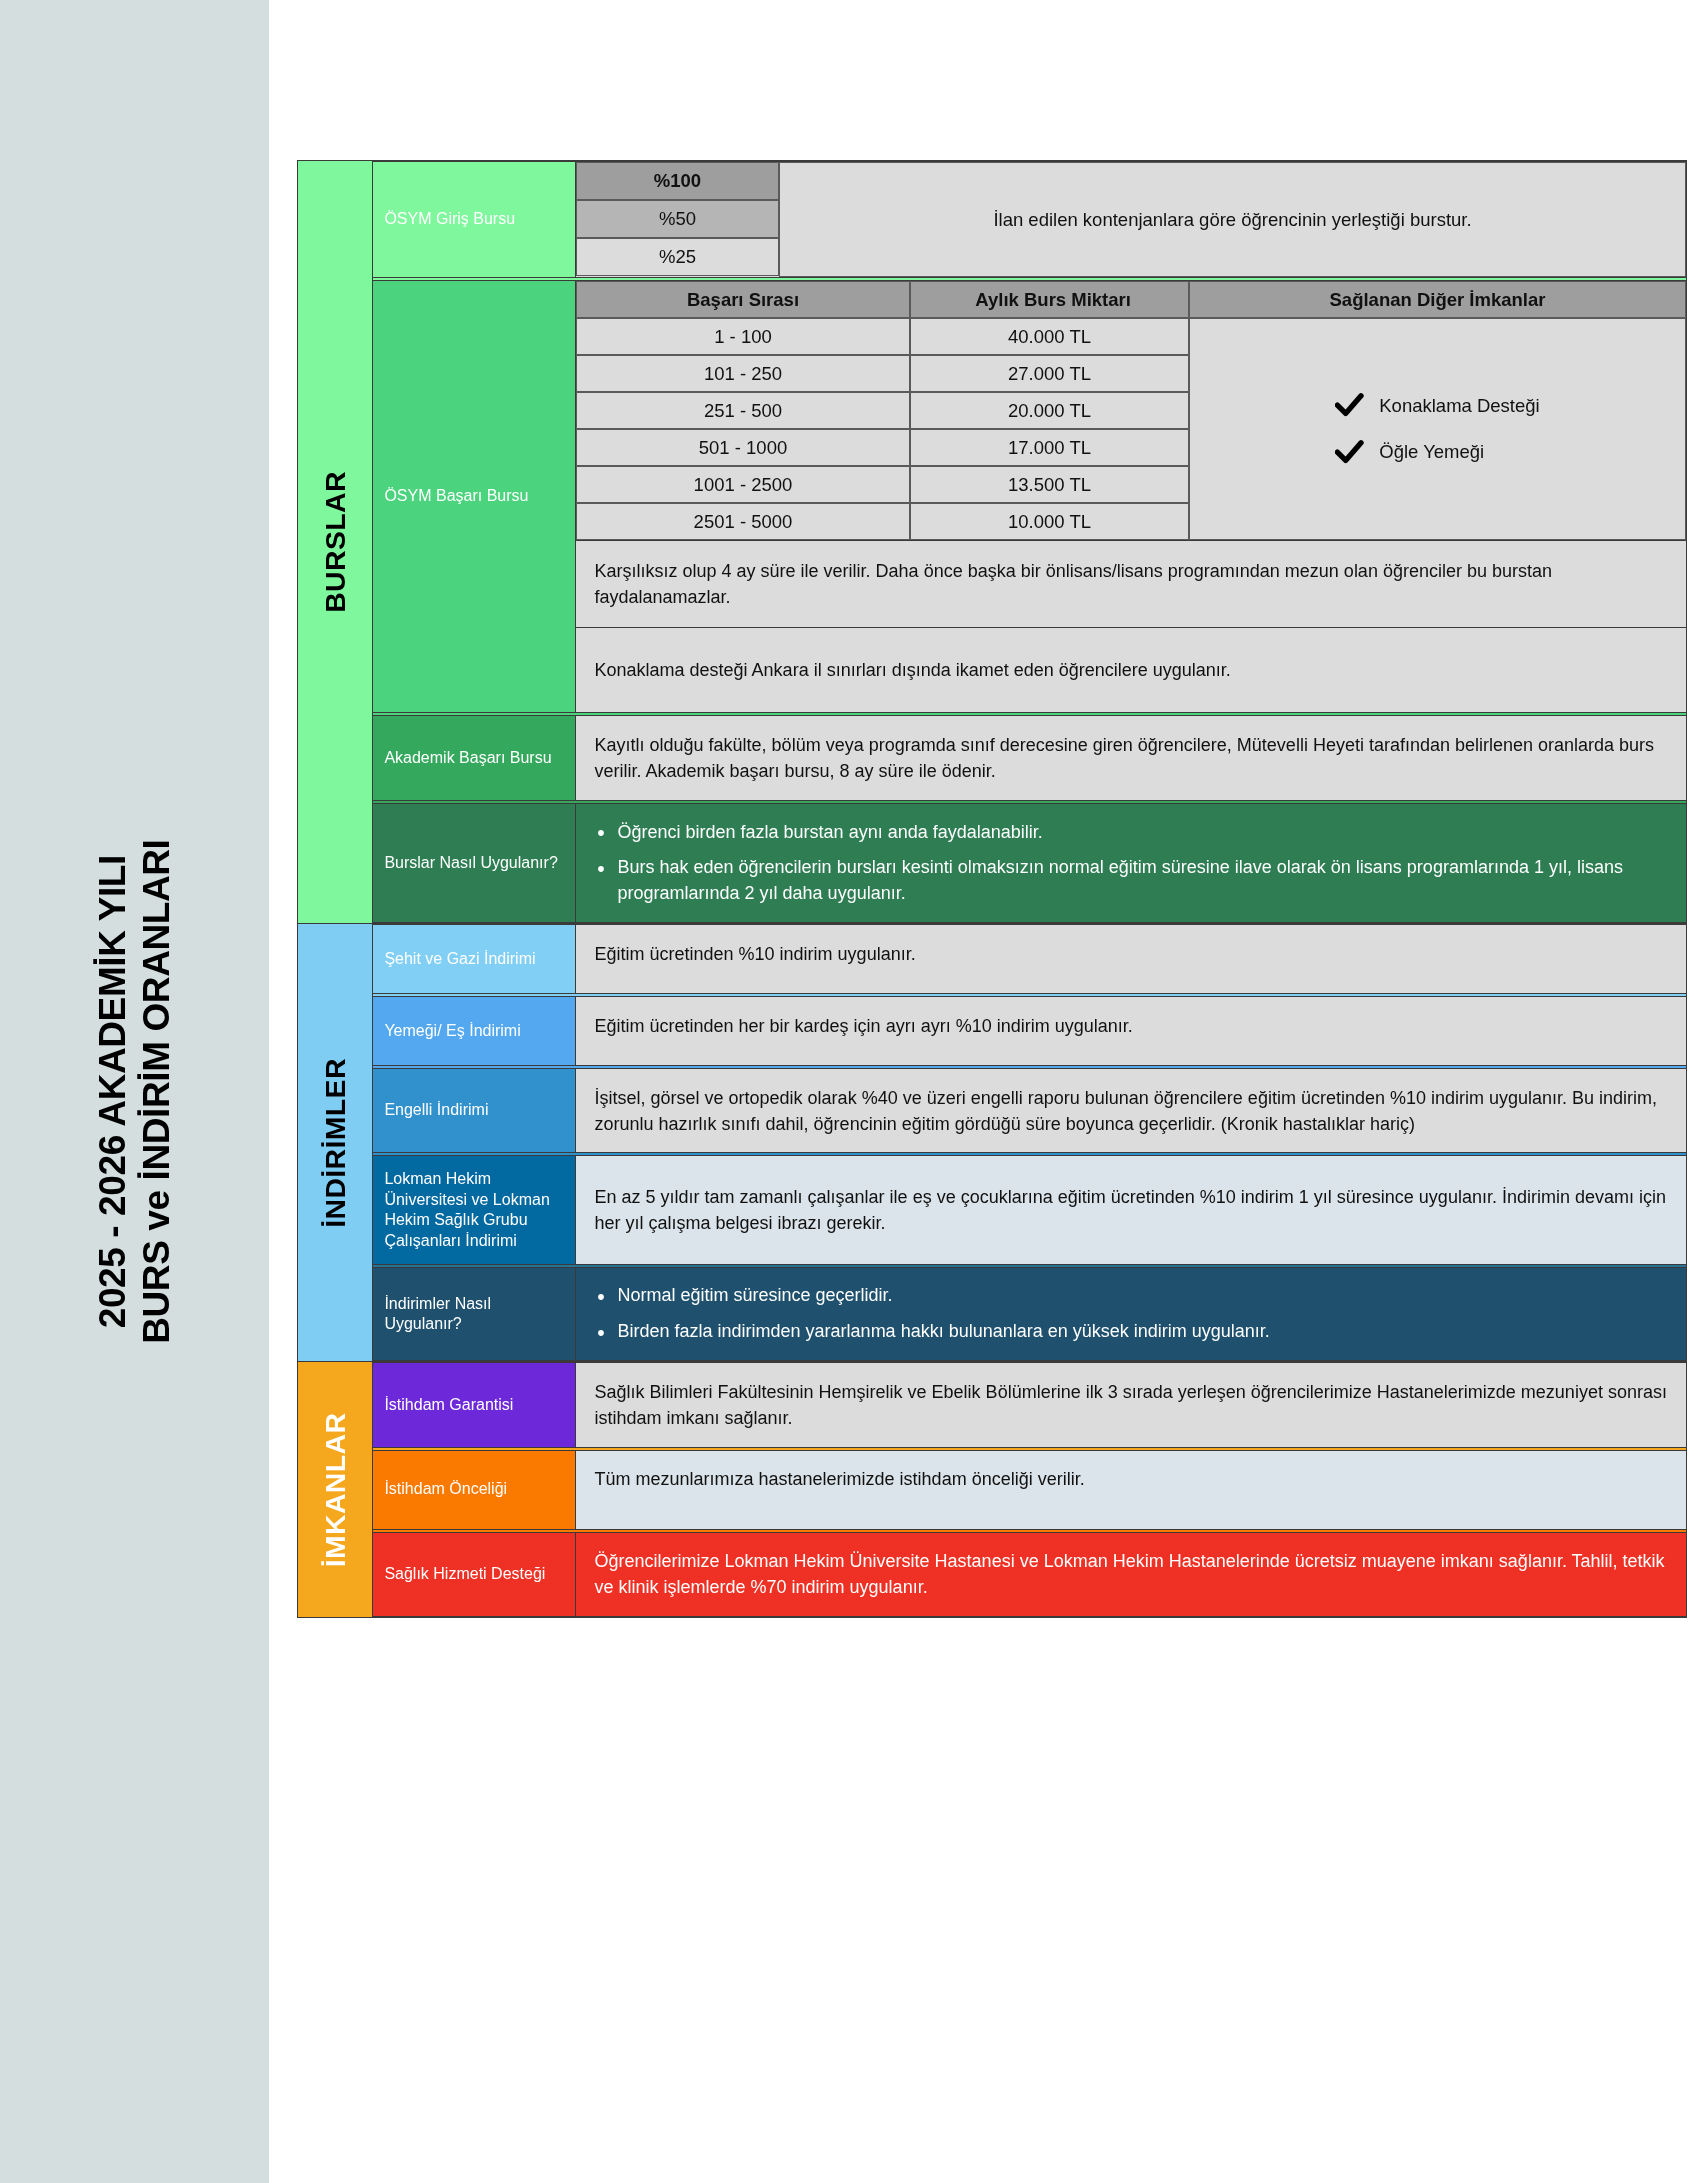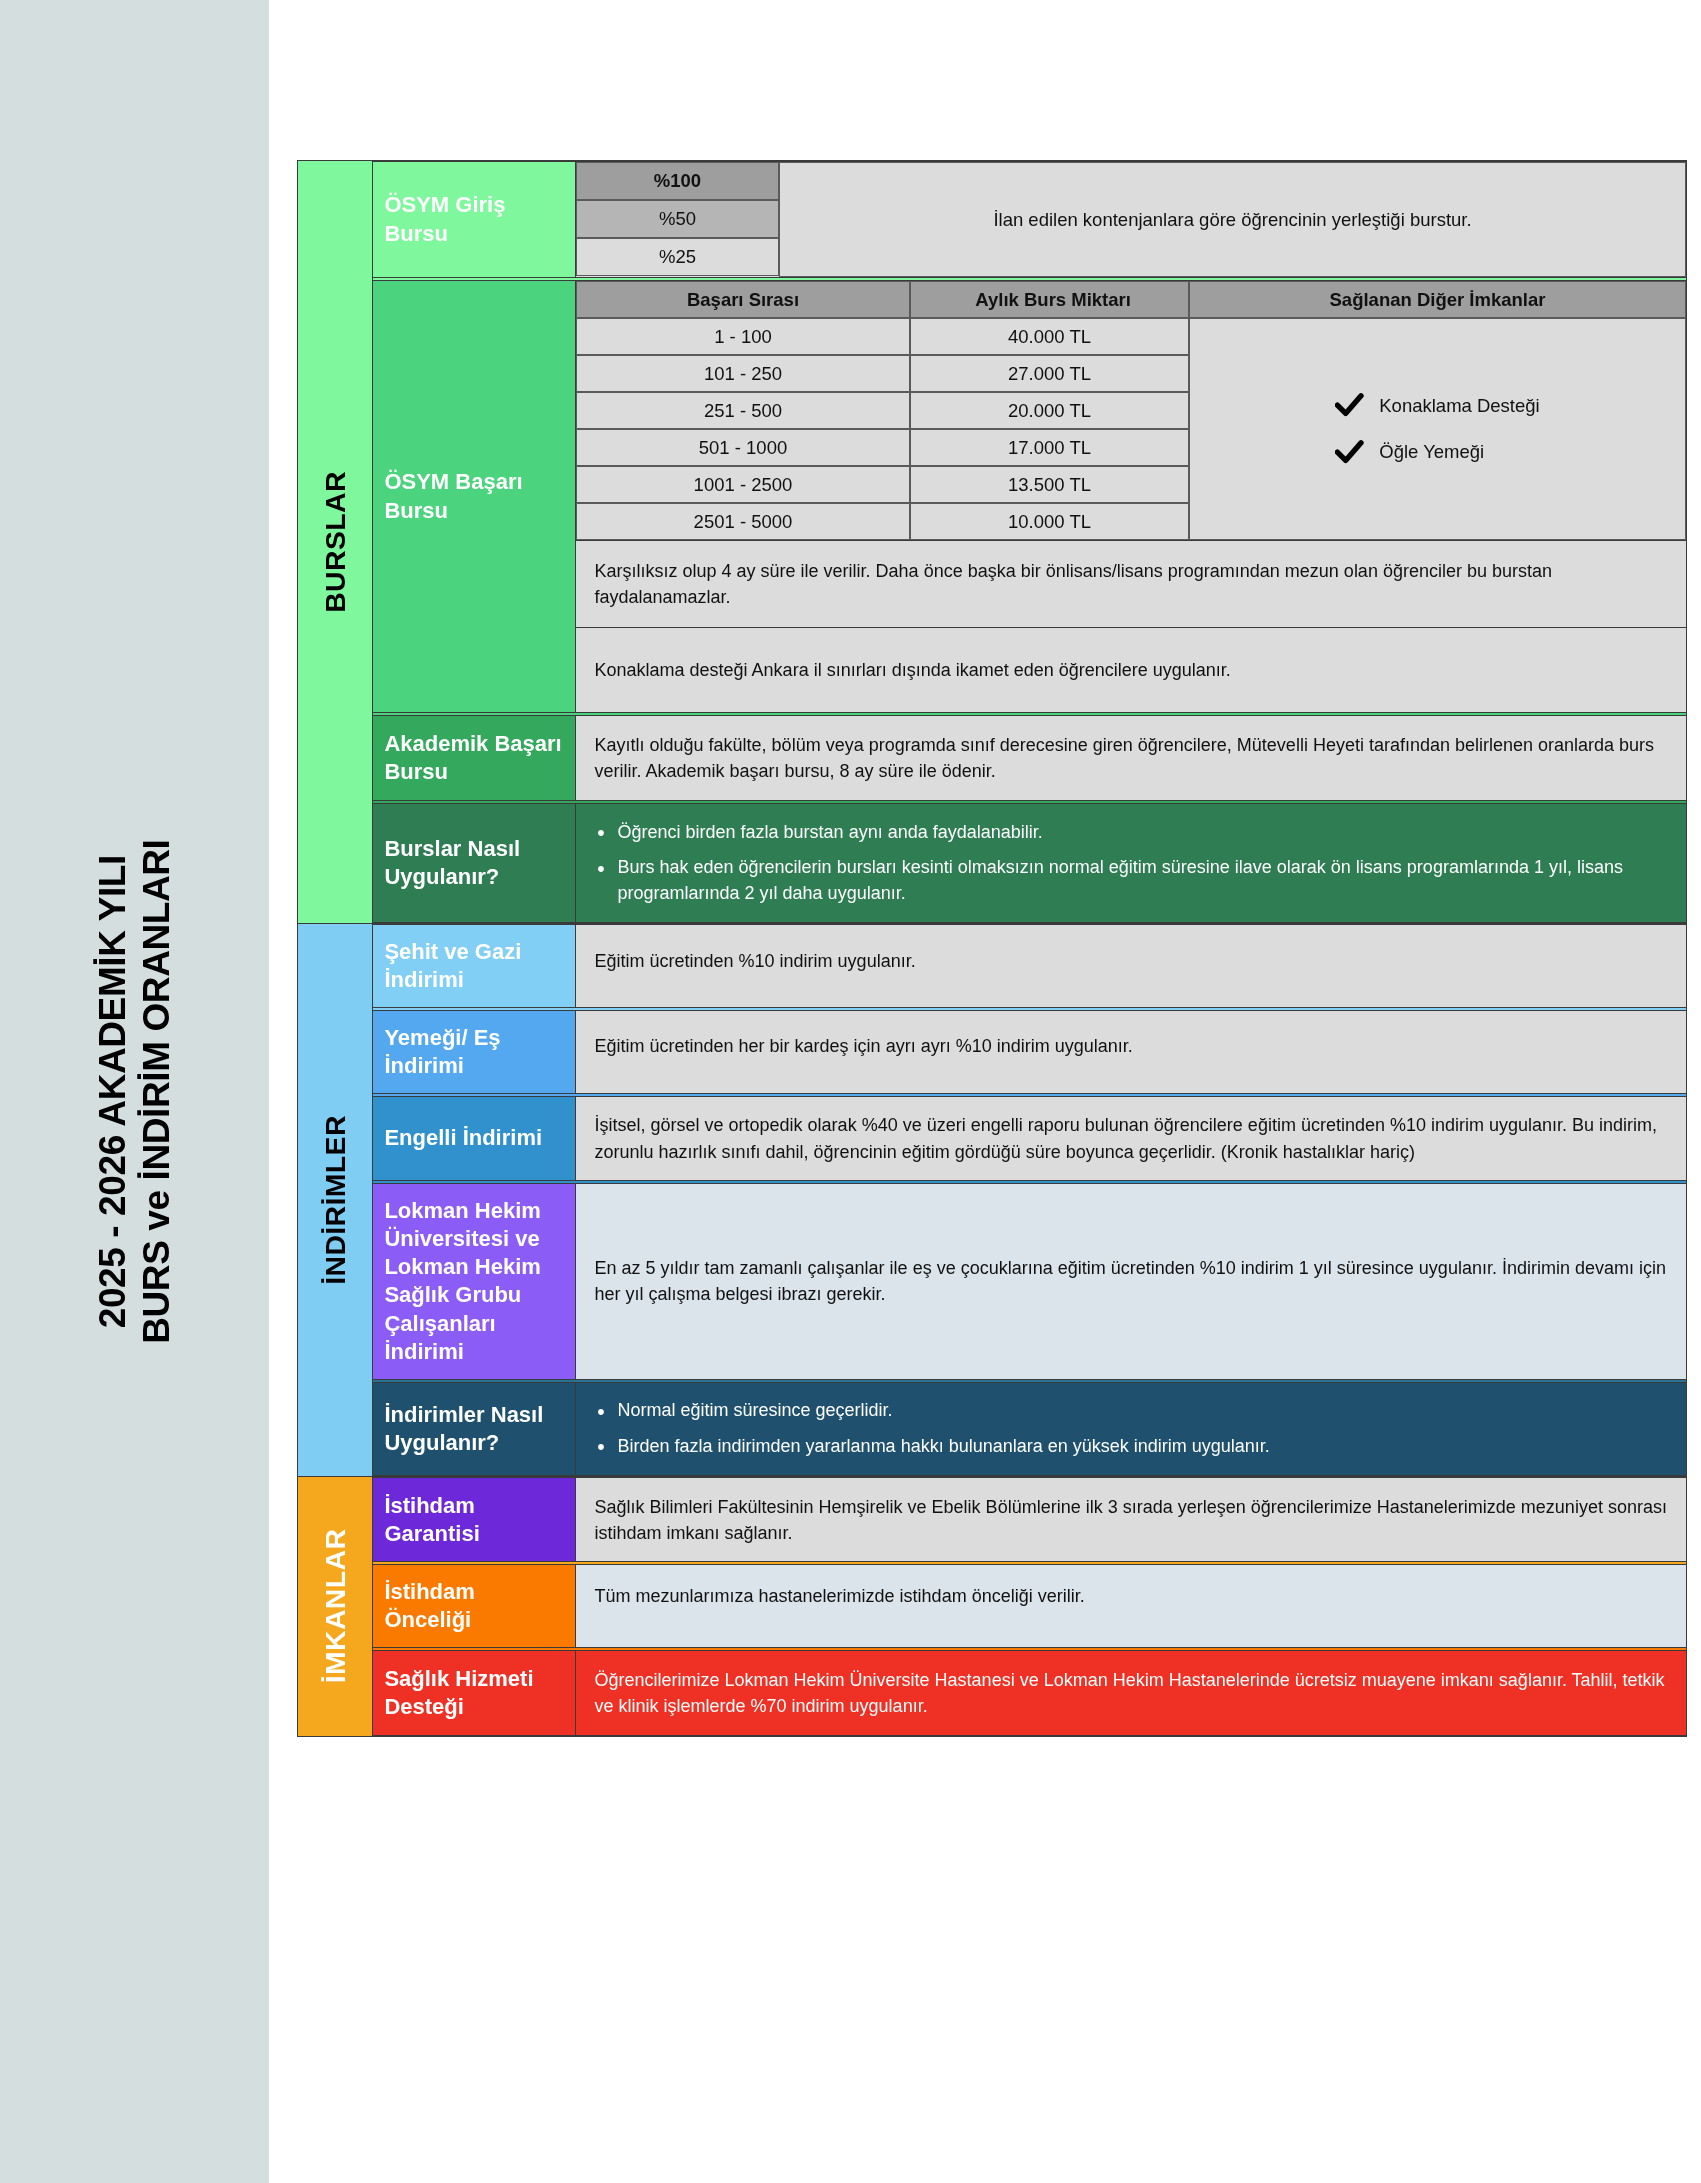--- a/index.html
+++ b/index.html
@@ -88,22 +88,22 @@
   }
   .row:last-child { border-bottom: none; }
 
   .label-cell {
     width: 203px;
     flex: 0 0 203px;
     padding: 12.8px 11.4px;
     display: flex;
     align-items: center;
     color: #ffffff;
-    font-weight: bold;
-    font-size: 22px;
+    font-weight: normal;
+    font-size: 16px;
     line-height: 1.28;
     border-right: 1.4px solid #3a3a3a;
     border-top: 1.4px solid #3a3a3a;
     border-bottom: 1.4px solid #3a3a3a;
   }
   .body-cell {
     flex: 1 1 auto;
     min-width: 0;
     background: #dcdcdc;
     border-top: 1.4px solid #3a3a3a;
@@ -181,21 +181,21 @@
   .cat-imkan span { color: #ffffff; }
 
   .g1 { background: #7ff79d; }  .gut-g1 { border-bottom-color: #7ff79d; }
   .g2 { background: #4bd37d; }  .gut-g2 { border-bottom-color: #4bd37d; }
   .g3 { background: #34a85c; }  .gut-g3 { border-bottom-color: #34a85c; }
   .g4 { background: #2e7d53; }
 
   .b1 { background: #82cff5; }  .gut-b1 { border-bottom-color: #82cff5; }
   .b2 { background: #54a8ef; }  .gut-b2 { border-bottom-color: #54a8ef; }
   .b3 { background: #3191cd; }  .gut-b3 { border-bottom-color: #3191cd; }
-  .b4 { background: #8b5cf6; }  .gut-b4 { border-bottom-color: #2a7398; }
+  .b4 { background: #0369a1; }  .gut-b4 { border-bottom-color: #2a7398; }
   .b5 { background: #1f506e; }
 
   .o1 { background: #6d28d9; }  .gut-o1 { border-bottom-color: #f5a71e; }
   .o2 { background: #fa7a00; }  .gut-o2 { border-bottom-color: #fa7a00; }
   .o3 { background: #ee3124; }
 
   
   .body-green-dark { background: #2e7d53 !important; color: #fff; }
   .body-green-dark .body-pad { color: #fff; }
   .body-blue-dark  { background: #1f506e !important; }

